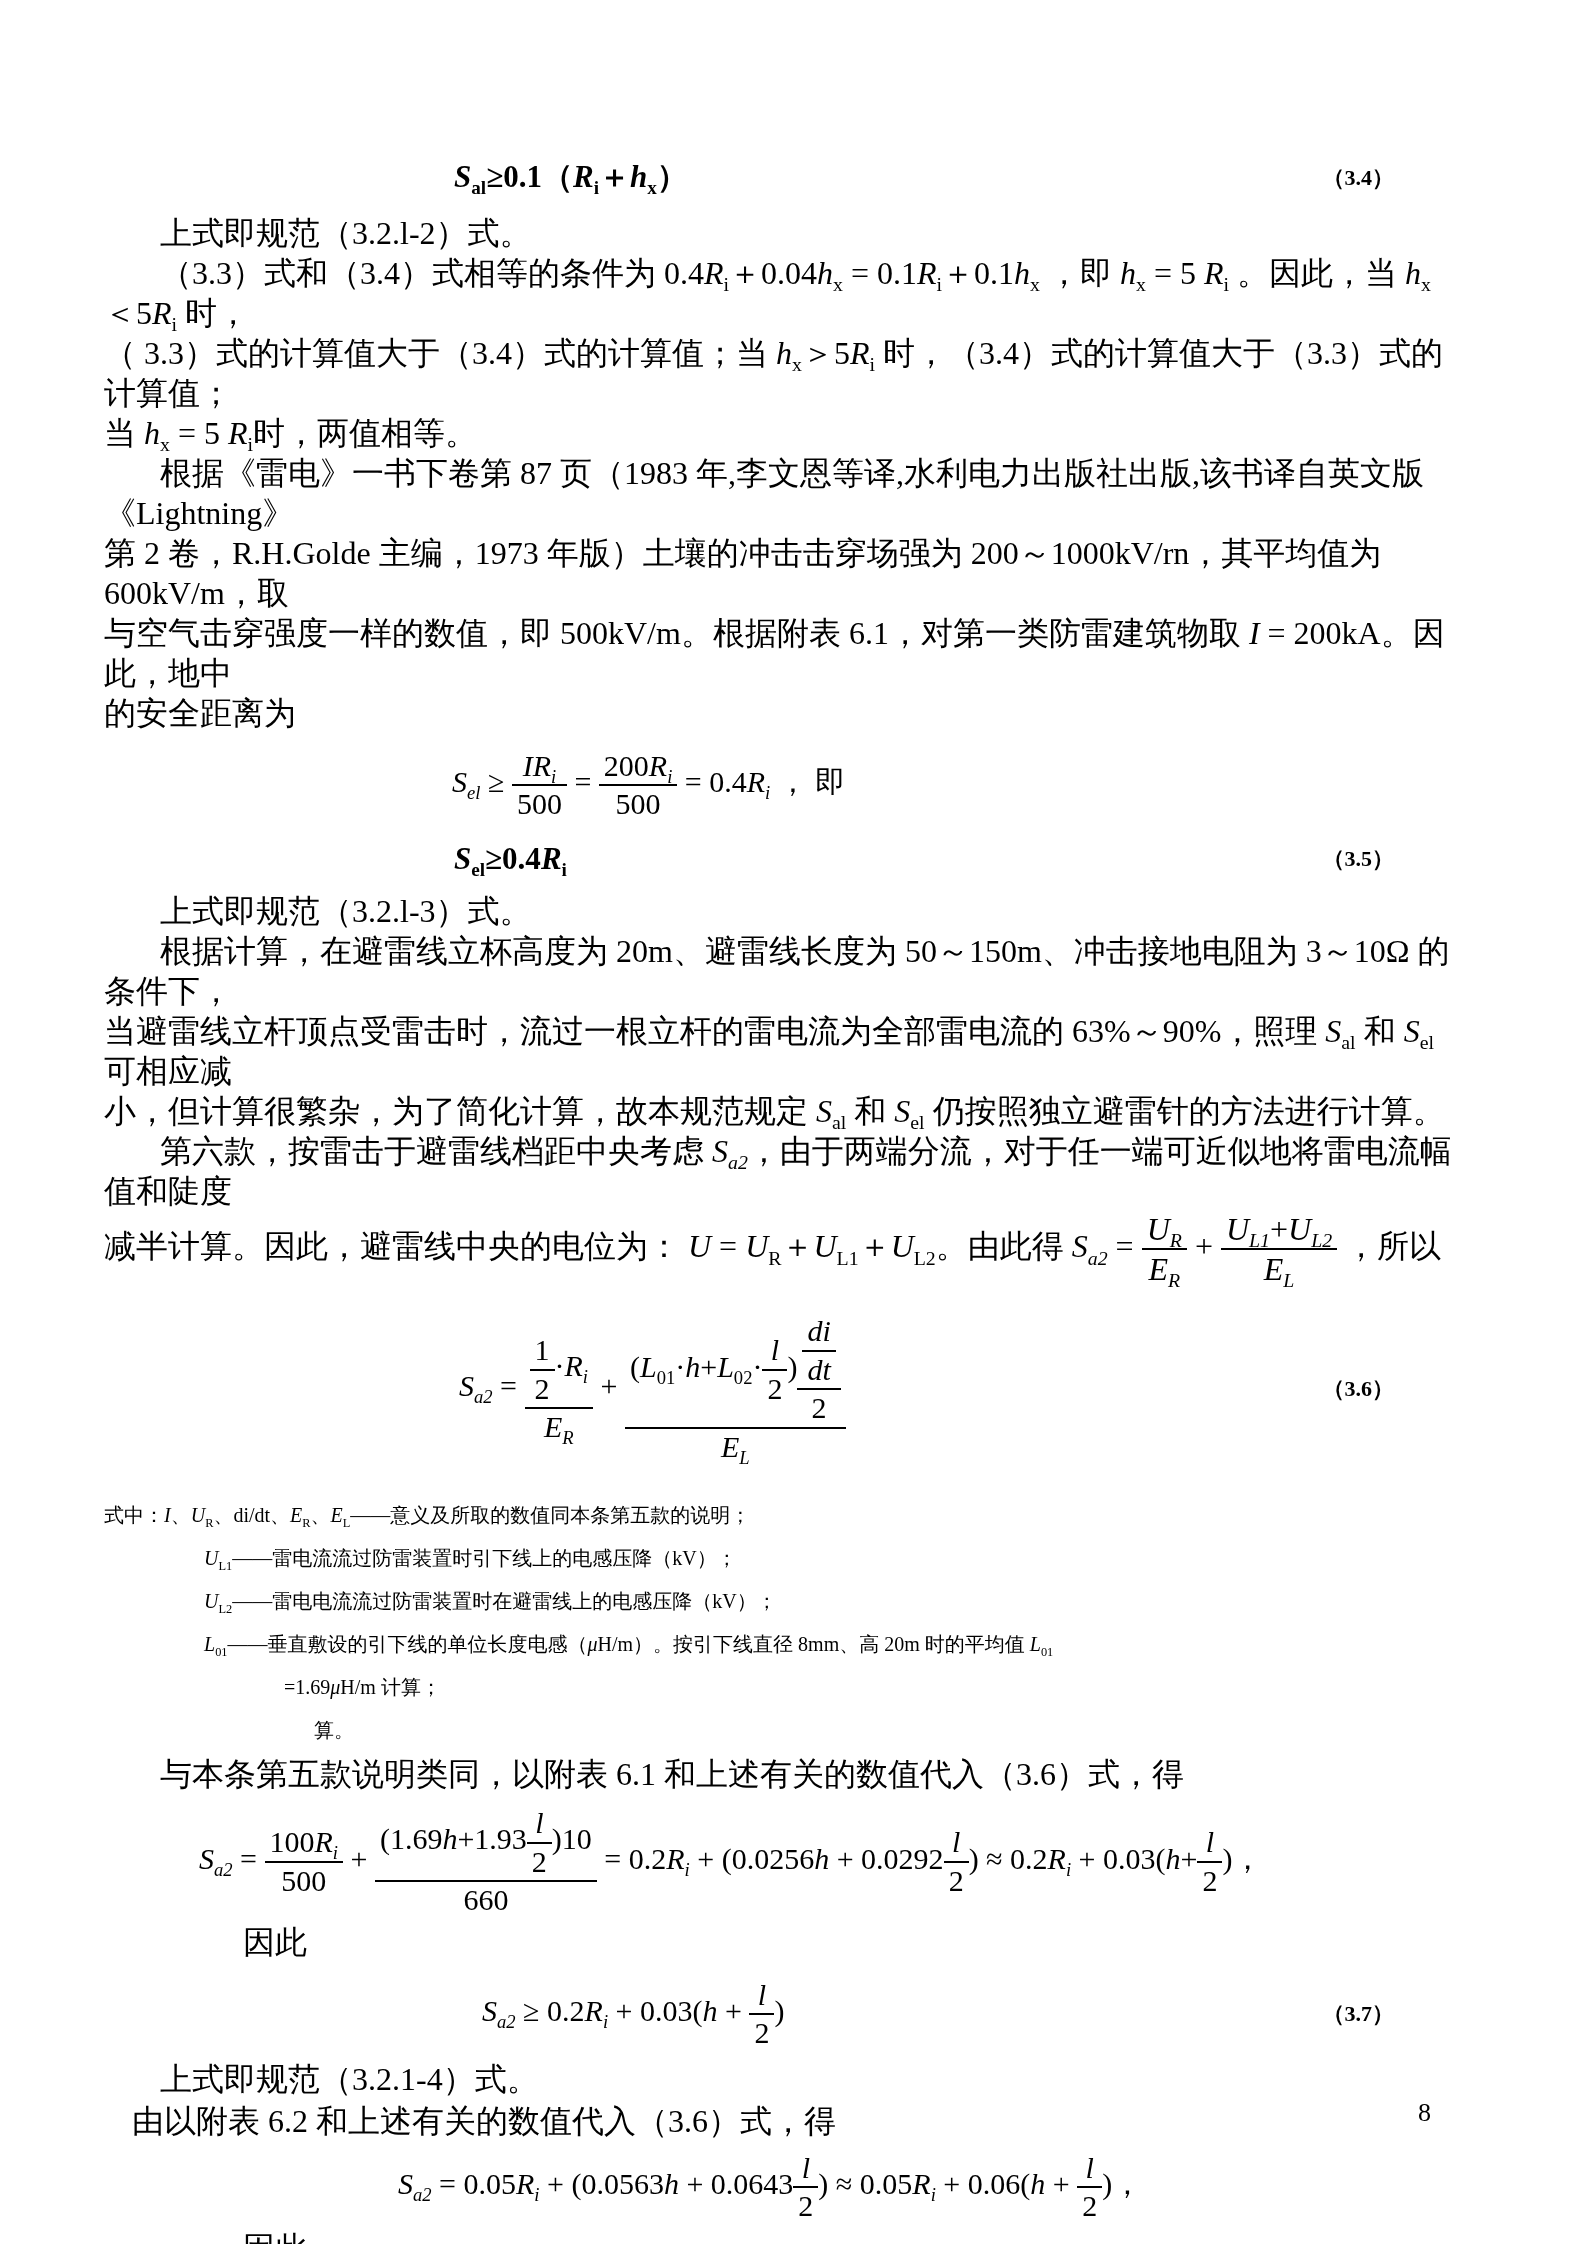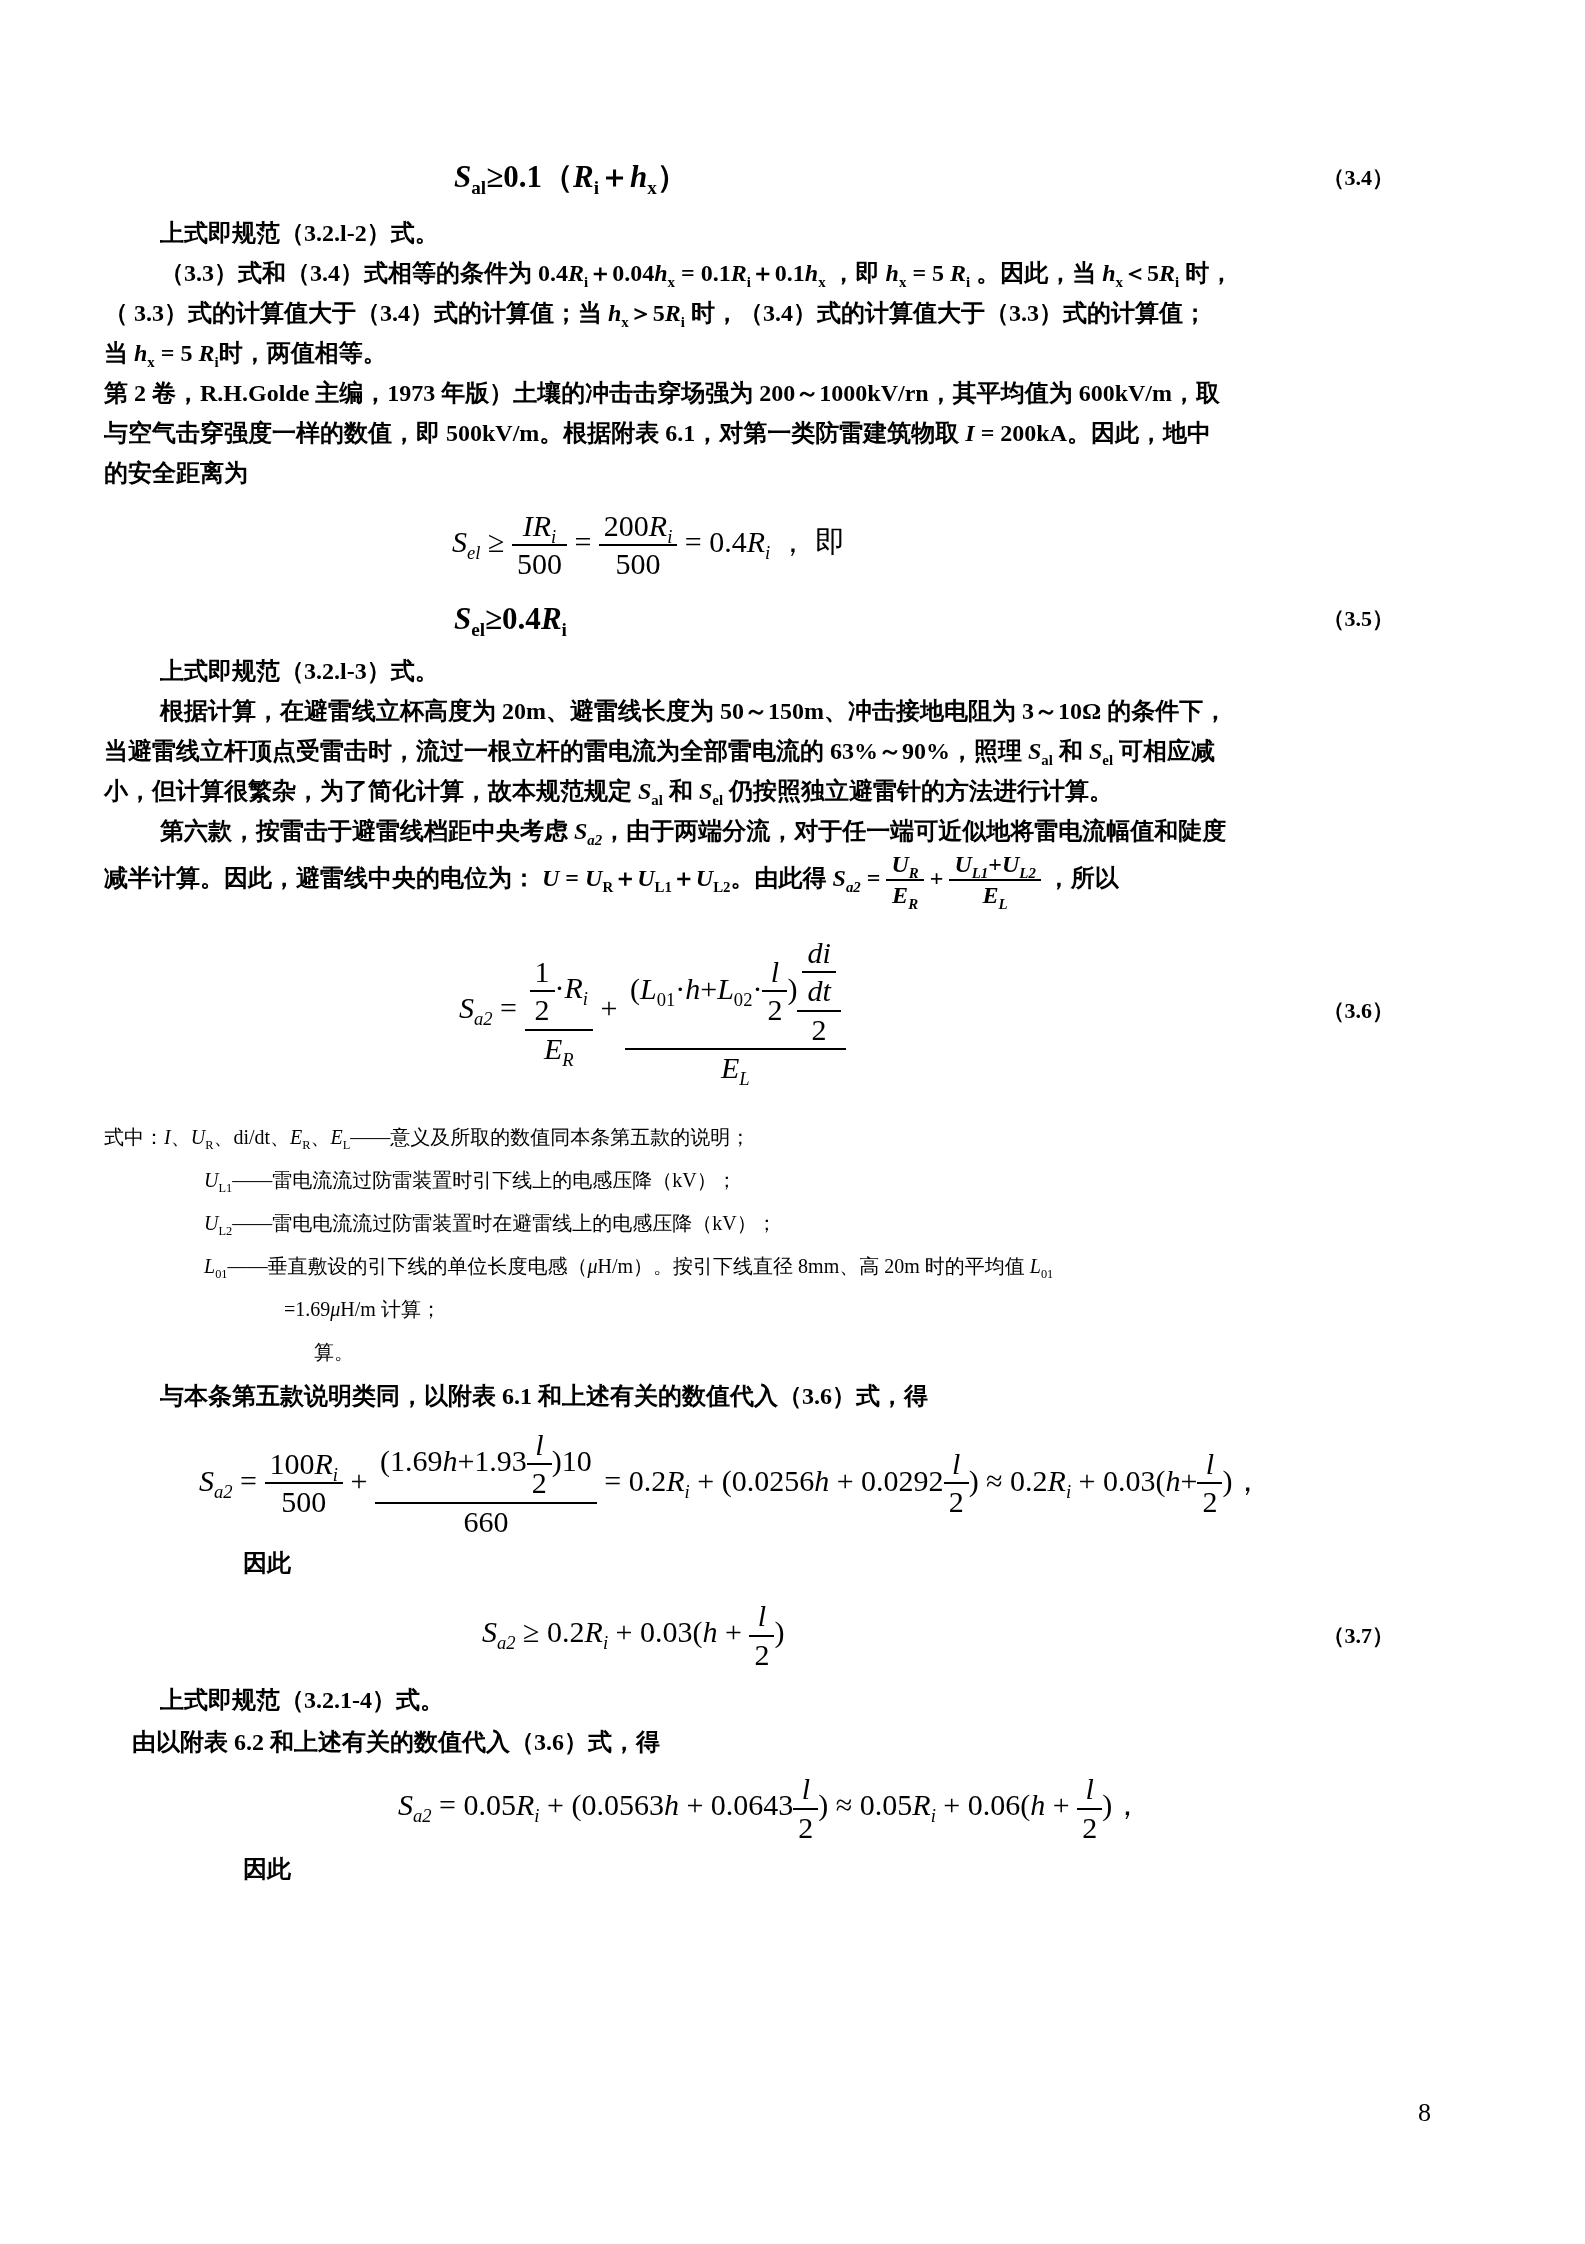--- a/index.html
+++ b/index.html
@@ -2,21 +2,21 @@
 <html><head>
 <meta charset="utf-8">
 <style>
   html,body{margin:0;padding:0;}
   body{
     width:1585px;height:2244px;background:#ffffff;color:#000;
     font-family:"Liberation Serif","DejaVu Serif",serif;
     position:relative;overflow:hidden;
   }
   .content{position:absolute;left:104px;top:0;width:1352px;}
-  .t{font-size:24px;line-height:40px;font-weight:bold;}
+  .t{font-size:32px;line-height:40px;}
   .indent{text-indent:56px;}
   .indent1{text-indent:28px;}
   .it{font-style:italic;}
   sub{font-size:0.62em;line-height:0;}
   sup{font-size:0.62em;line-height:0;}
   .eqrow{position:relative;display:flex;align-items:center;line-height:1.25;}
   .eqfs{font-size:31px;font-weight:bold;}
   .dfs{font-size:30px;}
   .eqlabel{margin-left:auto;margin-right:62px;font-weight:bold;font-size:22px;white-space:nowrap;}
   .frac{display:inline-block;vertical-align:middle;text-align:center;line-height:1.15;}
@@ -35,20 +35,21 @@
     <span style="margin-left:350px"><span class="it">S</span><sub>al</sub>≥0.1（<span class="it">R</span><sub>i</sub>＋<span class="it">h</span><sub>x</sub>）</span>
     <span class="eqlabel">（3.4）</span>
   </div>
 
   <div class="t indent" style="margin-top:16px">上式即规范（3.2.l-2）式。</div>
 
   <div class="t indent">（3.3）式和（3.4）式相等的条件为 0.4<span class="it">R</span><sub>i</sub>＋0.04<span class="it">h</span><sub>x</sub> = 0.1<span class="it">R</span><sub>i</sub>＋0.1<span class="it">h</span><sub>x</sub> ，即 <span class="it">h</span><sub>x</sub> = 5 <span class="it">R</span><sub>i</sub> 。因此，当 <span class="it">h</span><sub>x</sub>＜5<span class="it">R</span><sub>i</sub> 时，</div>
   <div class="t">（ 3.3）式的计算值大于（3.4）式的计算值；当 <span class="it">h</span><sub>x</sub>＞5<span class="it">R</span><sub>i</sub> 时，（3.4）式的计算值大于（3.3）式的计算值；</div>
   <div class="t">当 <span class="it">h</span><sub>x</sub> = 5 <span class="it">R</span><sub>i</sub>时，两值相等。</div>
 
+  <div class="t indent">根据《雷电》一书下卷第 87 页（1983 年,李文恩等译,水利电力出版社出版,该书译自英文版《Lightning》</div>
   <div class="t">第 2 卷，R.H.Golde 主编，1973 年版）土壤的冲击击穿场强为 200～1000kV/rn，其平均值为 600kV/m，取</div>
   <div class="t">与空气击穿强度一样的数值，即 500kV/m。根据附表 6.1，对第一类防雷建筑物取 <span class="it">I</span> = 200kA。因此，地中</div>
   <div class="t">的安全距离为</div>
 
   <div class="dfs tall" style="margin-top:16px;padding-left:348px"><span class="it">S</span><sub class="it">el</sub> ≥ <span class="frac"><span class="num"><span class="it">IR</span><sub class="it">i</sub></span><span class="den">500</span></span> = <span class="frac"><span class="num">200<span class="it">R</span><sub class="it">i</sub></span><span class="den">500</span></span> = 0.4<span class="it">R</span><sub class="it">i</sub>  ，  即</div>
 
   <div class="eqrow eqfs" style="margin-top:18px">
     <span style="margin-left:350px"><span class="it">S</span><sub>el</sub>≥0.4<span class="it">R</span><sub>i</sub></span>
     <span class="eqlabel">（3.5）</span>
   </div>

